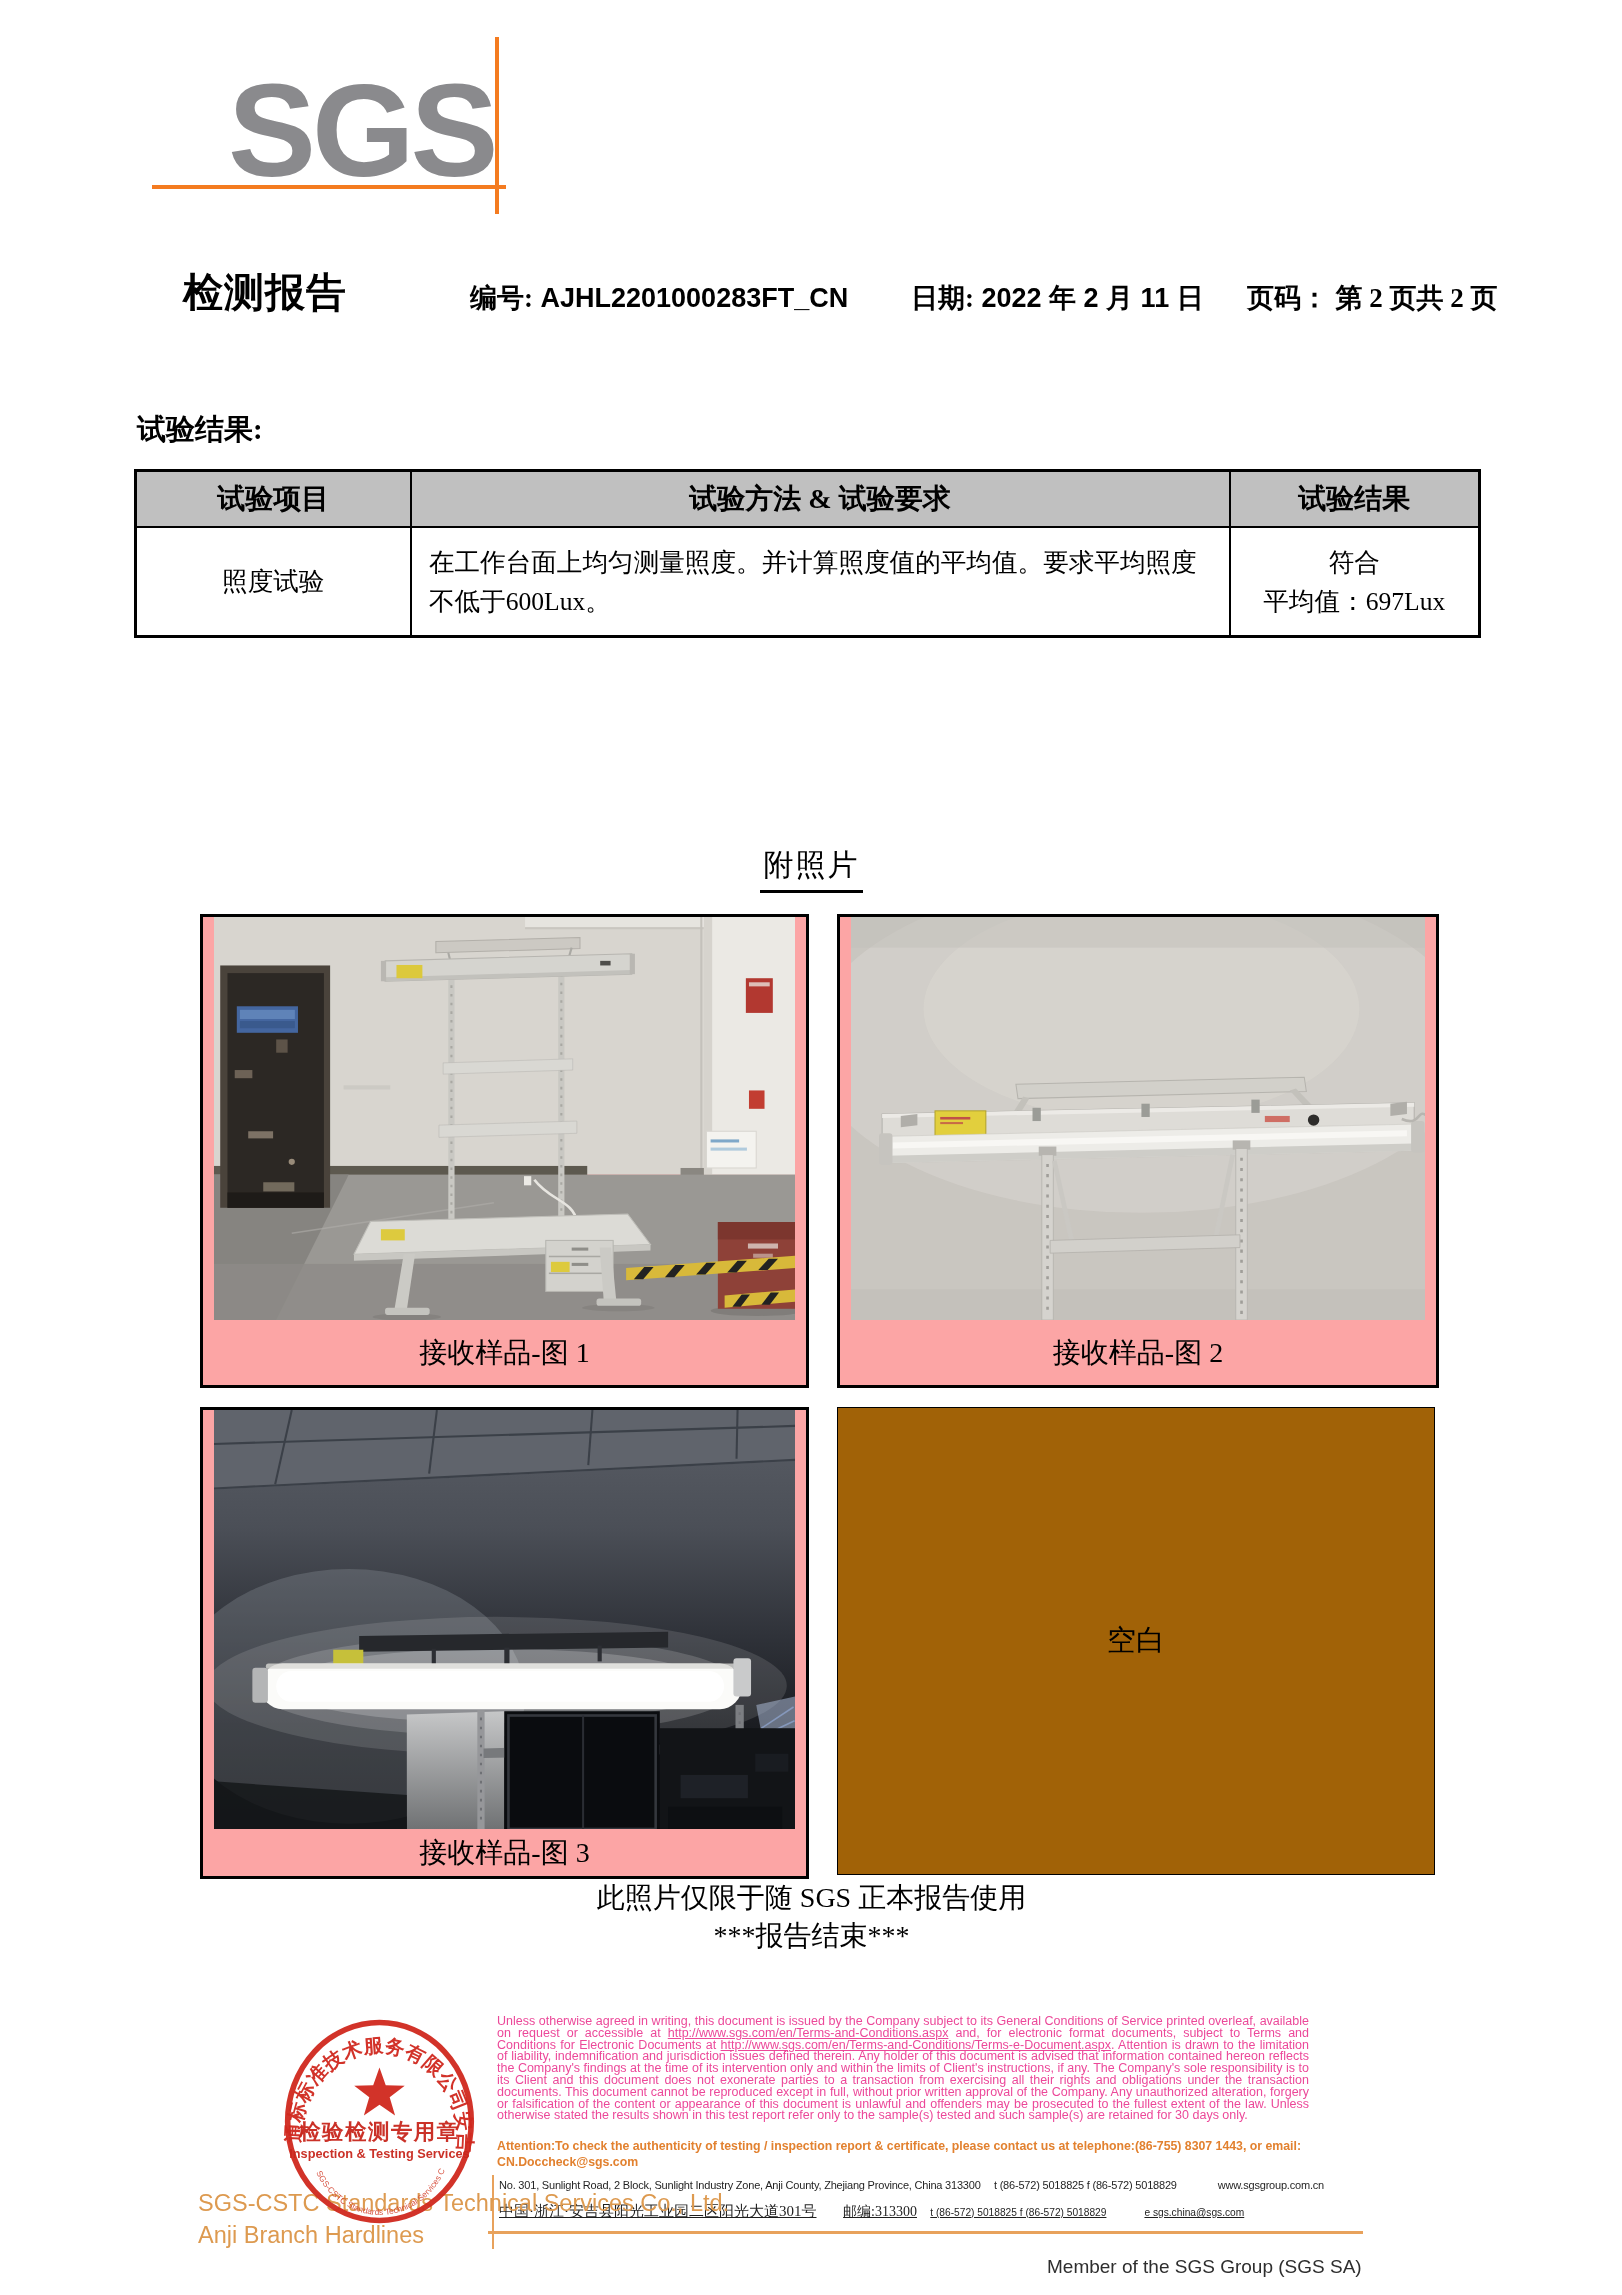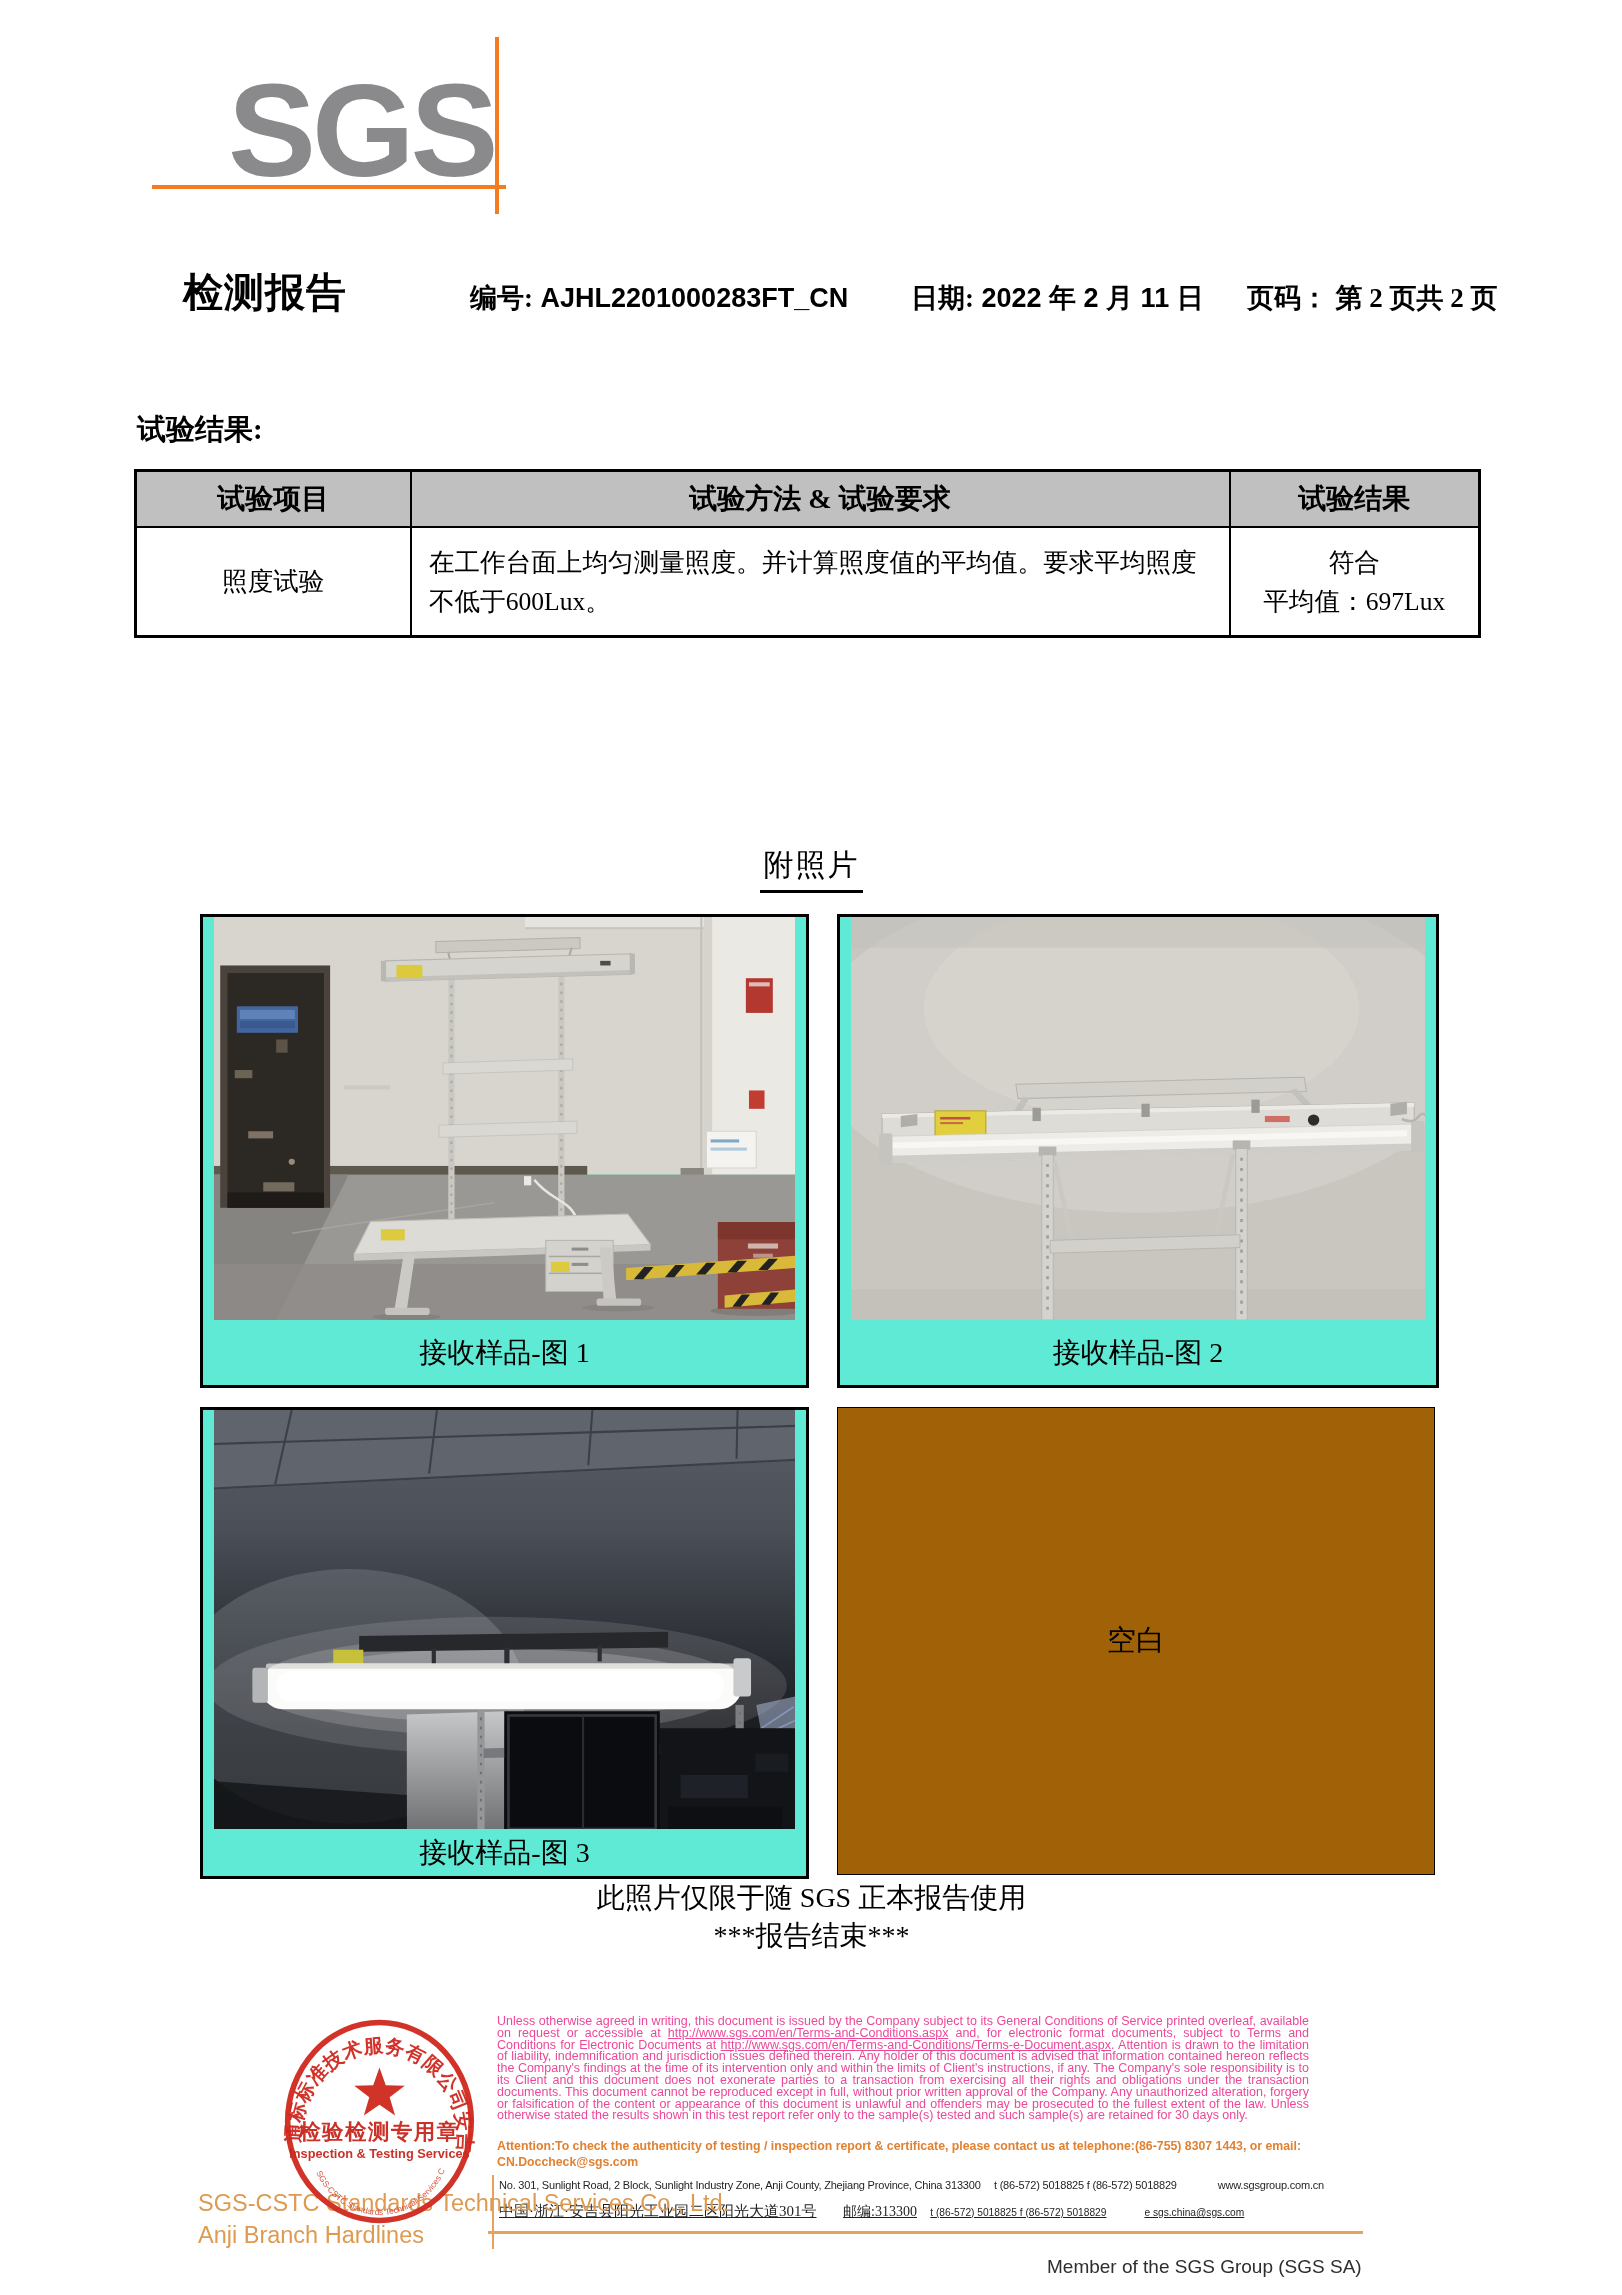--- a/index.html
+++ b/index.html
@@ -32,21 +32,21 @@
   td.c-result{text-align:center;line-height:39px;}
 
   
   .remark{left:137px;top:661px;width:1360px;font-size:26px;line-height:40px;}
   .remark b{font-weight:bold;}
 
   
   .photos-title-wrap{left:0;top:845px;width:1623px;text-align:center;}
   .photos-title{display:inline-block;font-size:30px;letter-spacing:2px;border-bottom:3.1px solid #000;
                 padding:0 3.1px 4.1px 3.1px;}
-  .photo-frame{display:flex;flex-direction:column;background:#5eead4;border:3.6px solid #000;}
+  .photo-frame{display:flex;flex-direction:column;background:#fca5a5;border:3.6px solid #000;}
   .pf1{left:200px;top:914px;width:603px;height:468px;}
   .pf2{left:837px;top:914px;width:596px;height:468px;}
   .pf3{left:200px;top:1407px;width:603px;height:466px;}
   .blank-frame{left:837px;top:1407px;width:596px;height:466px;border:1.5px solid #000;background:#a16207;
                display:flex;align-items:center;justify-content:center;}
   .blank-label{font-size:29px;}
   .photo-canvas{margin:0 10.7px;overflow:hidden;}
   .pc-tall{height:403px;} .pc-tall3{height:419px;}
   .photo-canvas svg{display:block;width:100%;height:100%;}
   .photo-caption{flex:1;display:flex;align-items:center;justify-content:center;font-size:28px;}

